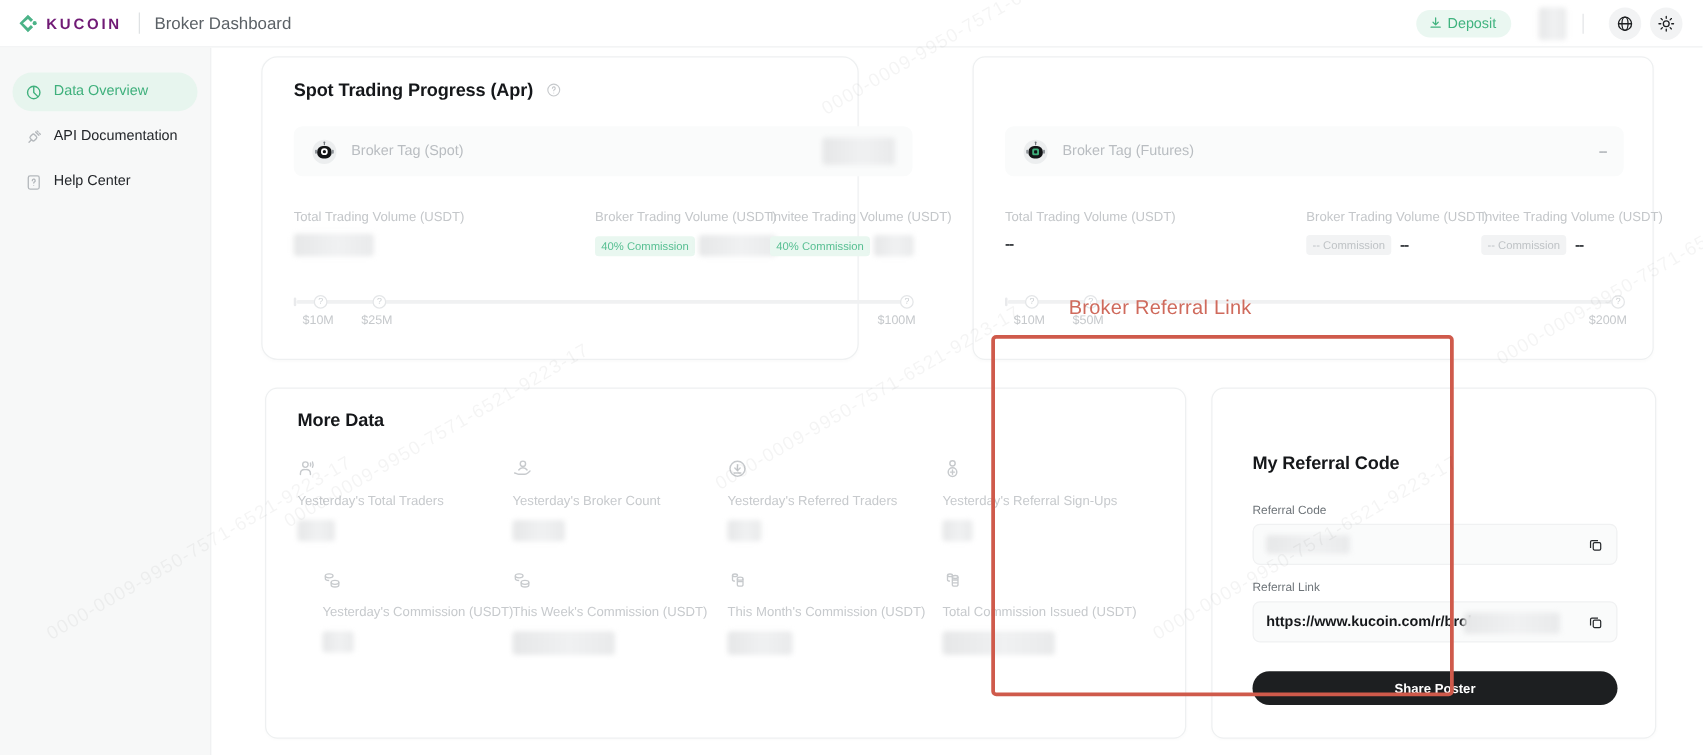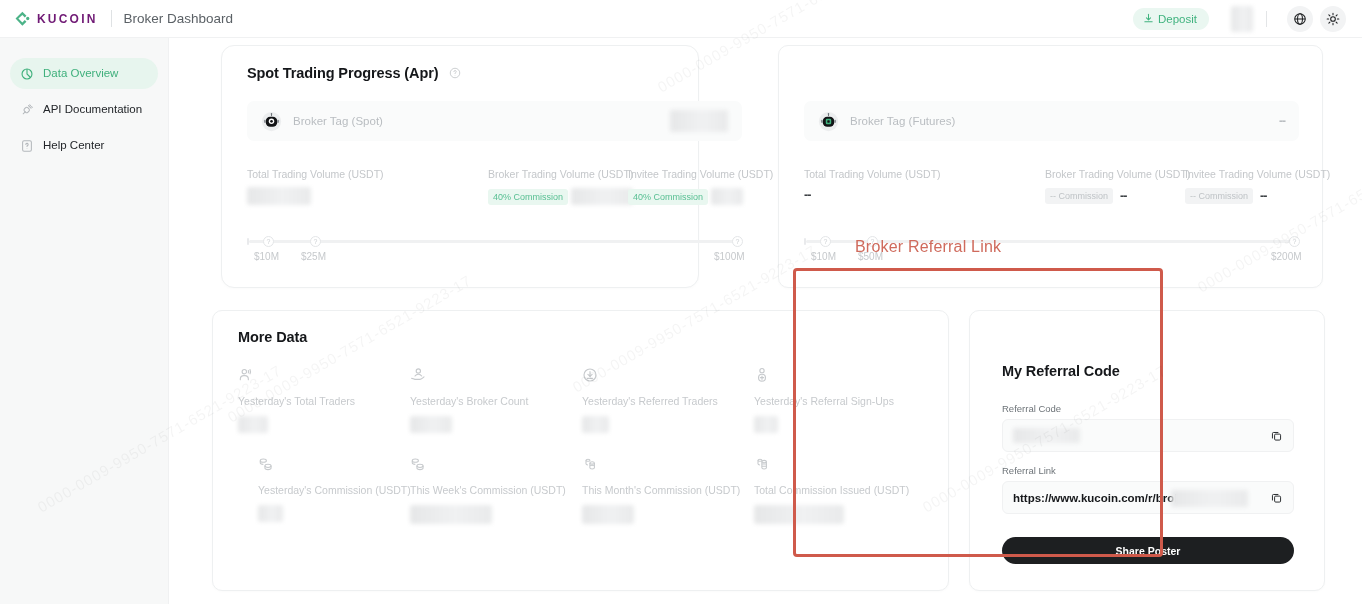--- a/index.html
+++ b/index.html
@@ -71,21 +71,21 @@
   .side-ico { width:14px; height:14px; flex:0 0 14px; margin-top:1px; }
 
   
   .main { position:absolute; left:169px; top:38px; width:1193px; height:566px; background:#fff; }
 
   .card {
     position:absolute; background:#fff;
     border:1px solid #eef0f1; border-radius:10px;
     box-shadow: 0 1px 3px rgba(0,0,0,0.02);
   }
-  #card-spot    { left: 52px;  top: 7px;   width: 478px; height: 243px; border-radius: 13px; }
+  #card-spot    { left: 40px;  top: 7px;   width: 478px; height: 243px; border-radius: 13px; }
   #card-futures { left: 609px; top: 7px;   width: 545px; height: 243px; }
   #card-more    { left: 43px;  top: 272px; width: 737px; height: 281px; }
   #card-referral{ left: 800px; top: 272px; width: 356px; height: 281px; }
 
   .card-title { font-size: 14.5px; font-weight:700; color:#15171a; letter-spacing:-0.1px; }
   .qmark {
     display:inline-block; vertical-align: middle;
     width:12px; height:12px; margin-left:6px; position:relative; top:-1px;
   }
 

